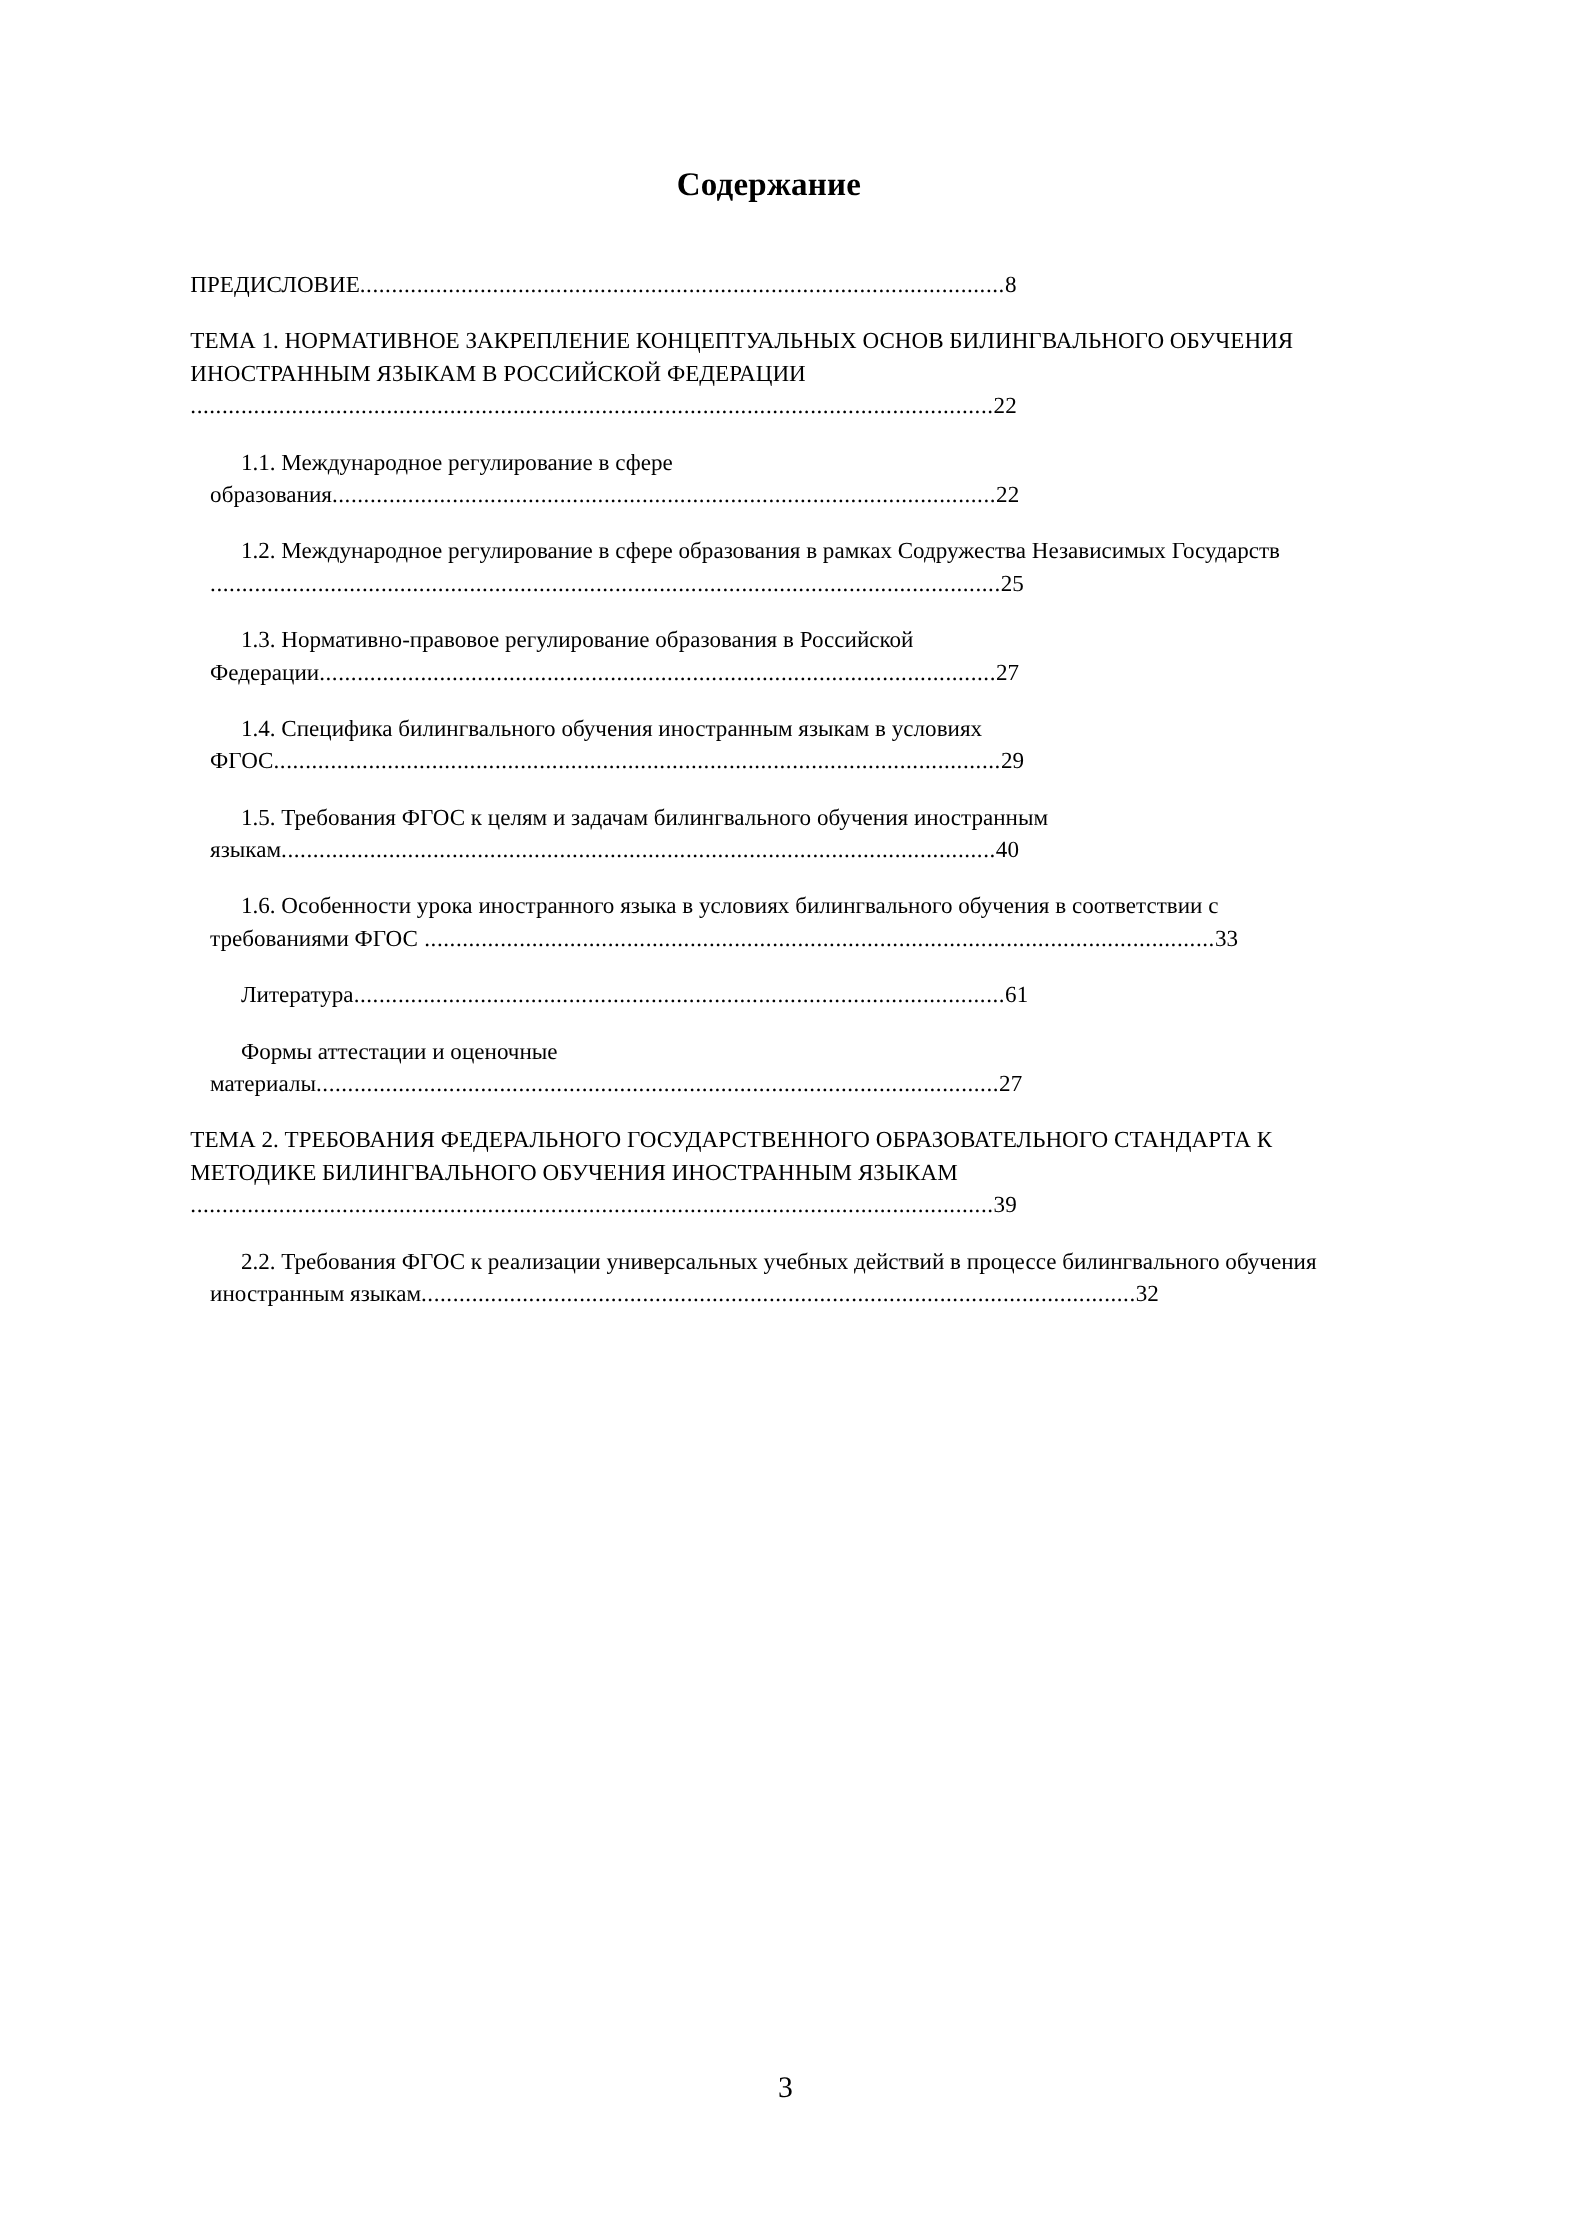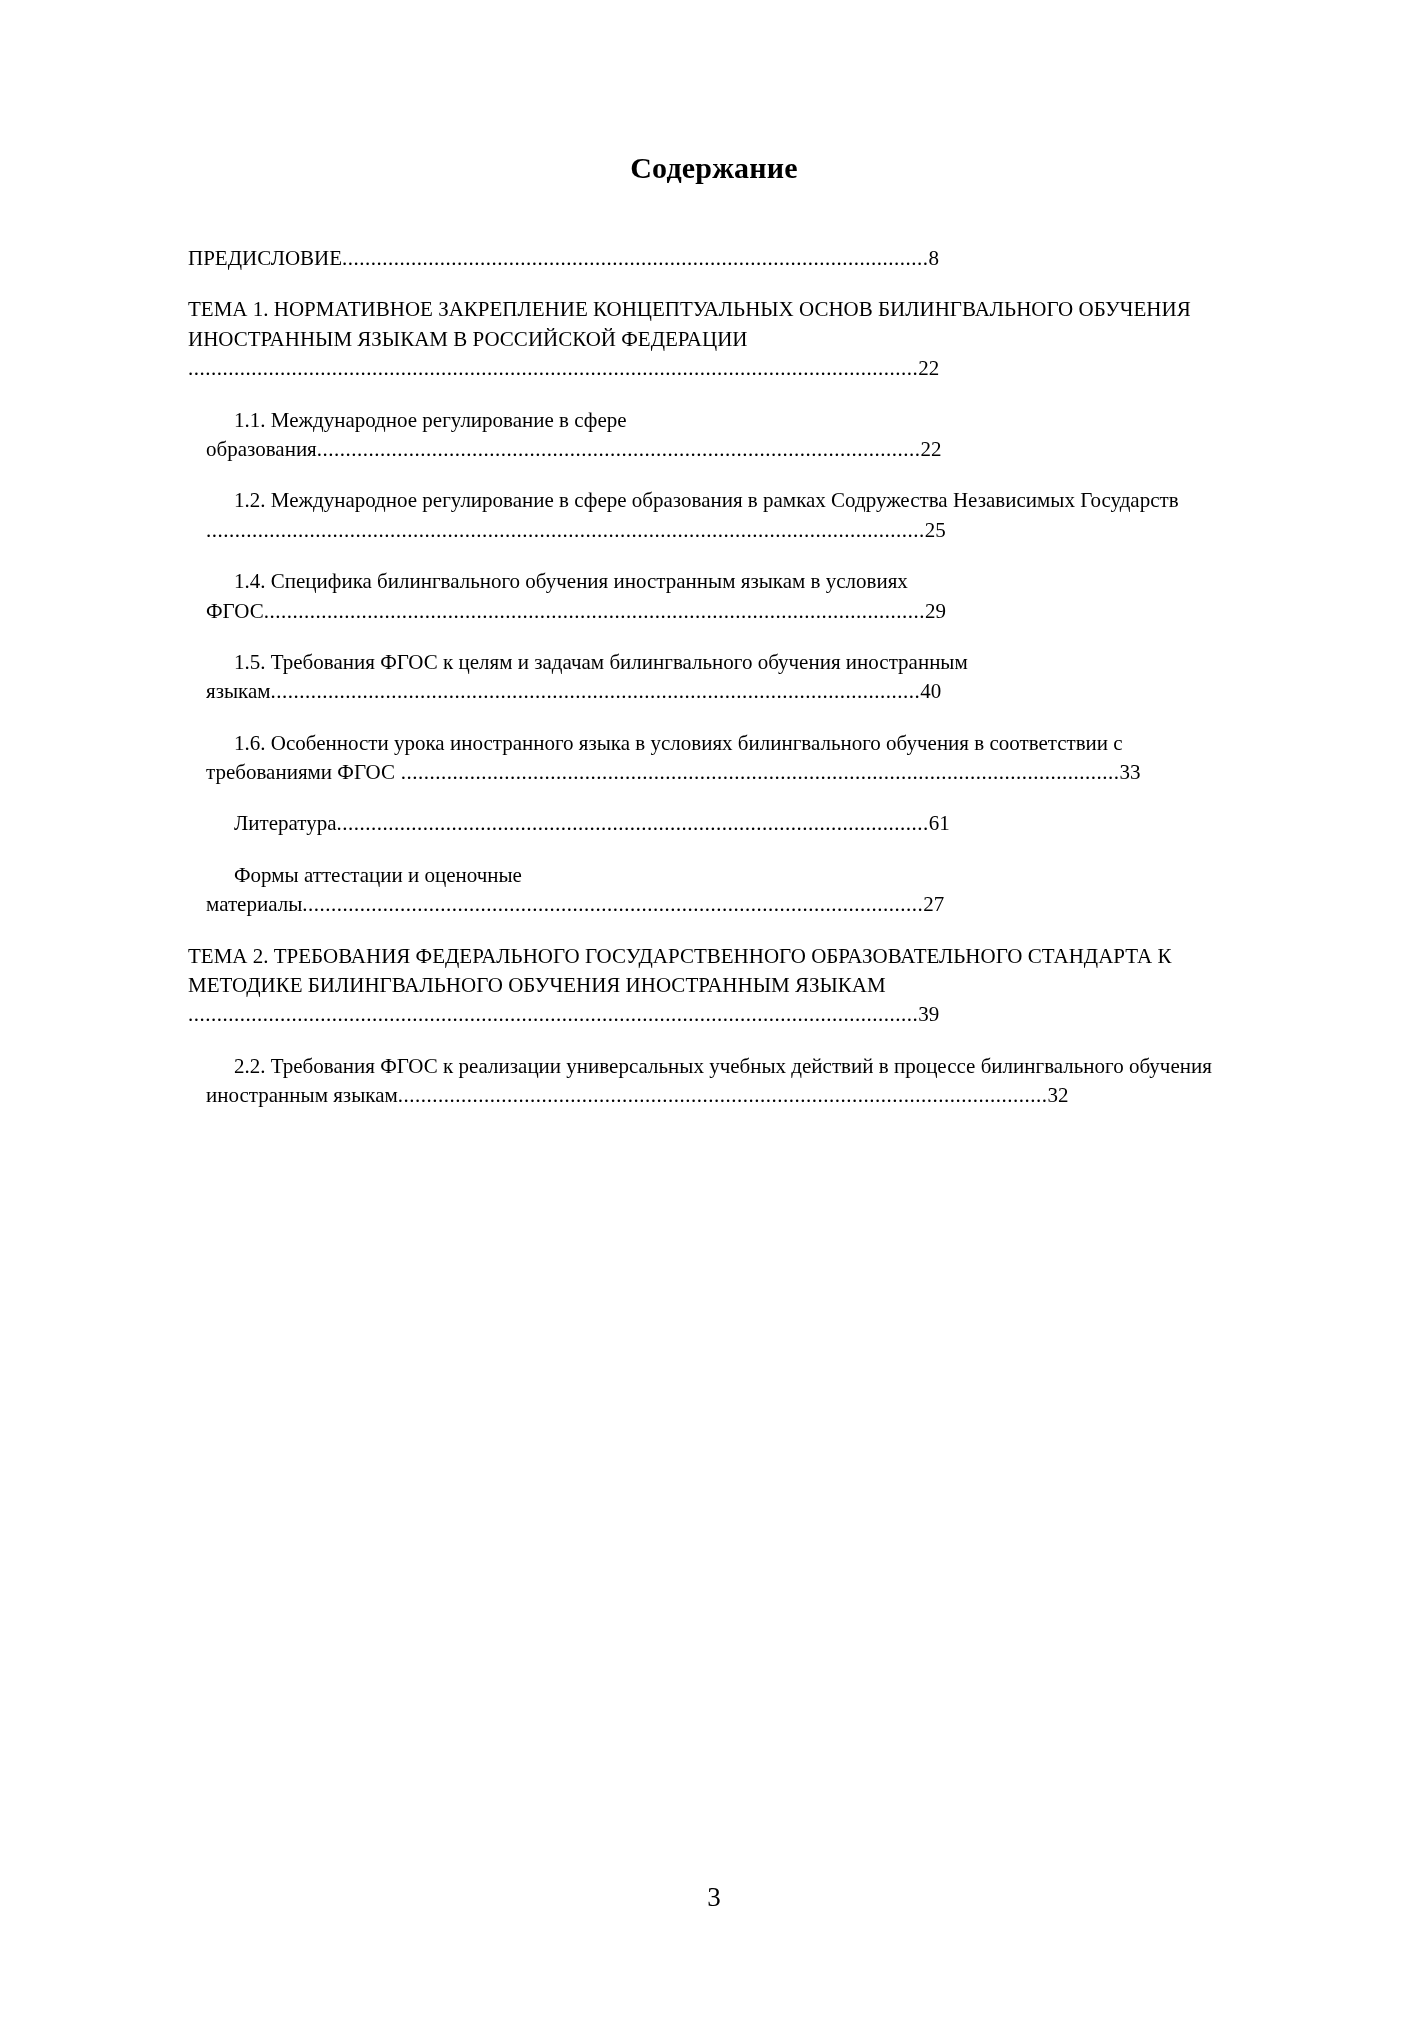--- a/index.html
+++ b/index.html
@@ -13,21 +13,21 @@
     width: 1428px;
     height: 2036px;
     background: #ffffff;
     margin: 0 auto;
     overflow: hidden;
     font-family: "Liberation Serif", "DejaVu Serif", serif;
     color: #000000;
   }
   .content {
     position: absolute;
-    left: 188px;
+    left: 173px;
     top: 150px;
     width: 1052px;
   }
   .toc-title {
     text-align: center;
     font-weight: bold;
     font-size: 30px;
     line-height: 1.2;
     letter-spacing: 0.2px;
     margin: 0 0 58px 0;
@@ -82,20 +82,21 @@
   <div class="content">
 
     <h1 class="toc-title">Содержание</h1>
 
     <ul class="toc-list">
 
     <li class="toc-entry level-1"><span class="entry-text">ПРЕДИСЛОВИЕ</span><span class="leader">......................................................................................................</span><span class="page-num">8</span></li>
         <li class="toc-entry level-1"><span class="entry-text">ТЕМА 1. НОРМАТИВНОЕ ЗАКРЕПЛЕНИЕ КОНЦЕПТУАЛЬНЫХ ОСНОВ БИЛИНГВАЛЬНОГО ОБУЧЕНИЯ ИНОСТРАННЫМ ЯЗЫКАМ В РОССИЙСКОЙ ФЕДЕРАЦИИ</span><span class="leader"> ...............................................................................................................................</span><span class="page-num">22</span></li>
         <li class="toc-entry level-2"><span class="entry-text">1.1. Международное регулирование в сфере образования</span><span class="leader">.........................................................................................................</span><span class="page-num">22</span></li>
         <li class="toc-entry level-2"><span class="entry-text">1.2. Международное регулирование в сфере образования в рамках Содружества Независимых Государств</span><span class="leader"> .............................................................................................................................</span><span class="page-num">25</span></li>
+        <li class="toc-entry level-2"><span class="entry-text">1.3. Нормативно-правовое регулирование образования в Российской Федерации</span><span class="leader">...........................................................................................................</span><span class="page-num">27</span></li>
         <li class="toc-entry level-2"><span class="entry-text">1.4. Специфика билингвального обучения иностранным языкам в условиях ФГОС</span><span class="leader">...................................................................................................................</span><span class="page-num">29</span></li>
         <li class="toc-entry level-2"><span class="entry-text">1.5. Требования ФГОС к целям и задачам билингвального обучения иностранным языкам</span><span class="leader">.................................................................................................................</span><span class="page-num">40</span></li>
         <li class="toc-entry level-2"><span class="entry-text">1.6. Особенности урока иностранного языка в условиях билингвального обучения в соответствии с требованиями ФГОС</span><span class="leader"> .............................................................................................................................</span><span class="page-num">33</span></li>
         <li class="toc-entry level-2"><span class="entry-text">Литература</span><span class="leader">.......................................................................................................</span><span class="page-num">61</span></li>
         <li class="toc-entry level-2"><span class="entry-text">Формы аттестации и оценочные материалы</span><span class="leader">............................................................................................................</span><span class="page-num">27</span></li>
         <li class="toc-entry level-1"><span class="entry-text">ТЕМА 2. ТРЕБОВАНИЯ ФЕДЕРАЛЬНОГО ГОСУДАРСТВЕННОГО ОБРАЗОВАТЕЛЬНОГО СТАНДАРТА К МЕТОДИКЕ БИЛИНГВАЛЬНОГО ОБУЧЕНИЯ ИНОСТРАННЫМ ЯЗЫКАМ</span><span class="leader"> ...............................................................................................................................</span><span class="page-num">39</span></li>
         <li class="toc-entry level-2"><span class="entry-text">2.2. Требования ФГОС к реализации универсальных учебных действий в процессе билингвального обучения иностранным языкам</span><span class="leader">.................................................................................................................</span><span class="page-num">32</span></li>
       </ul>
 
   </div>

